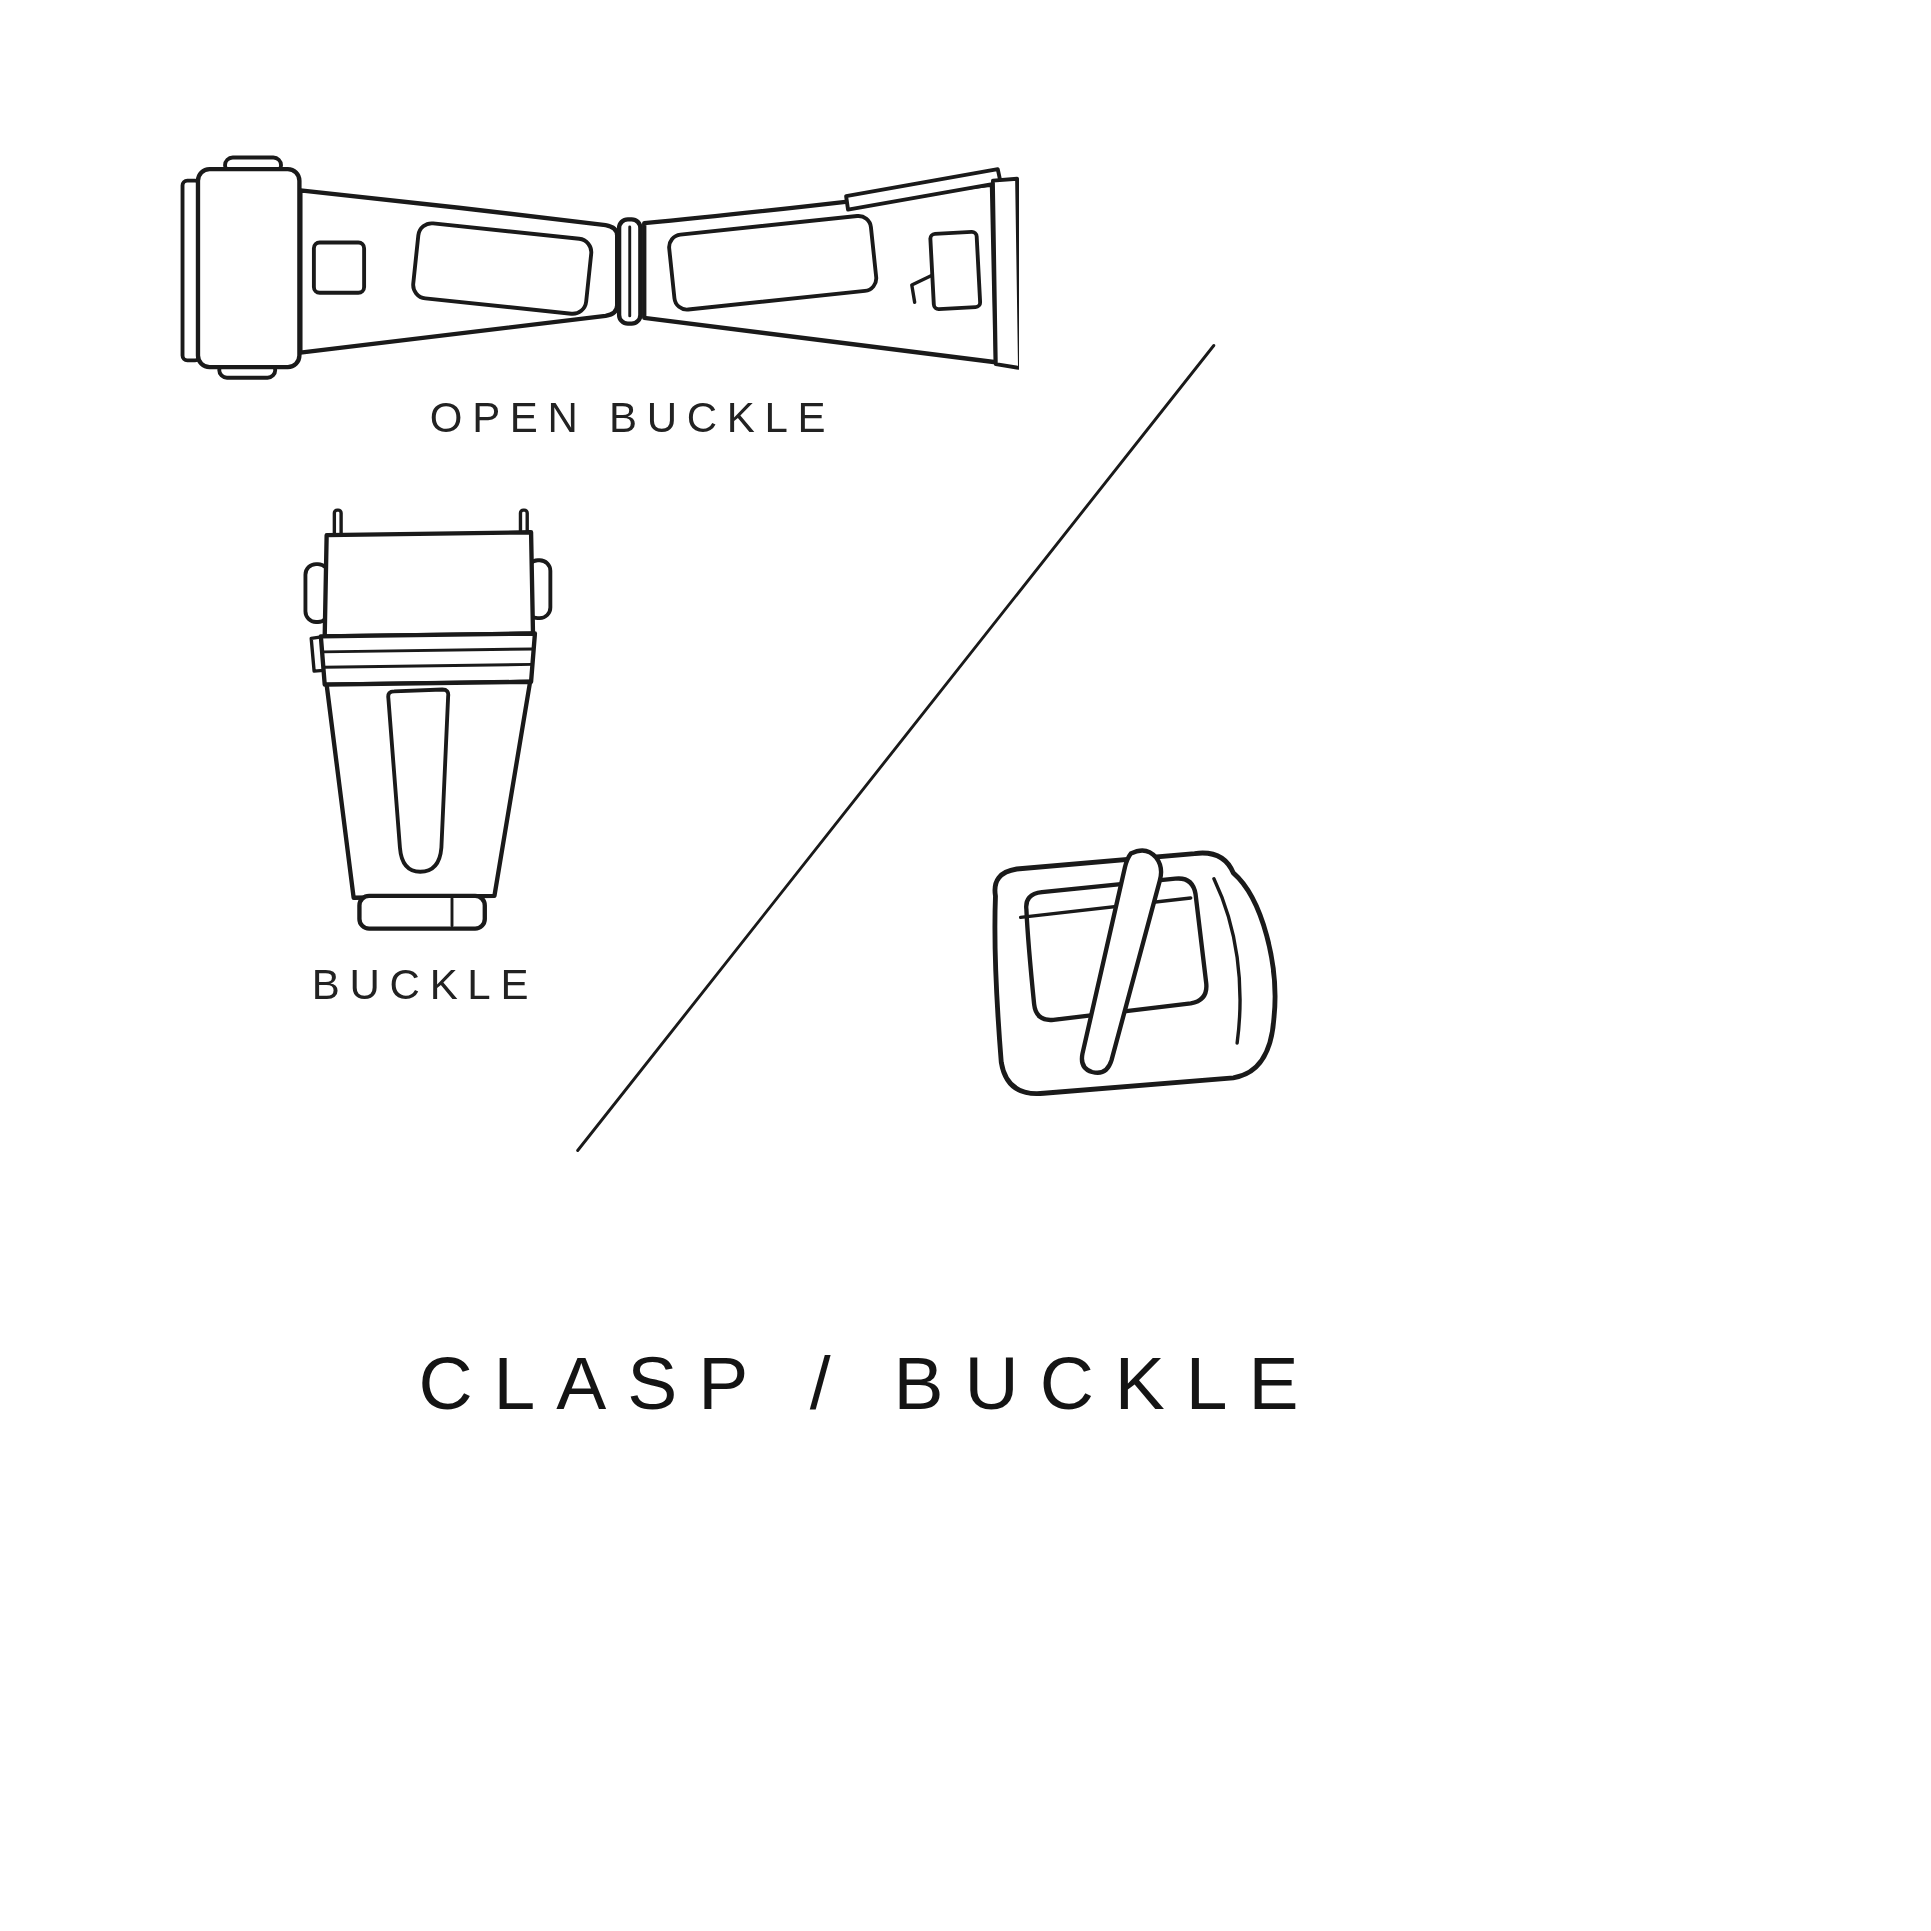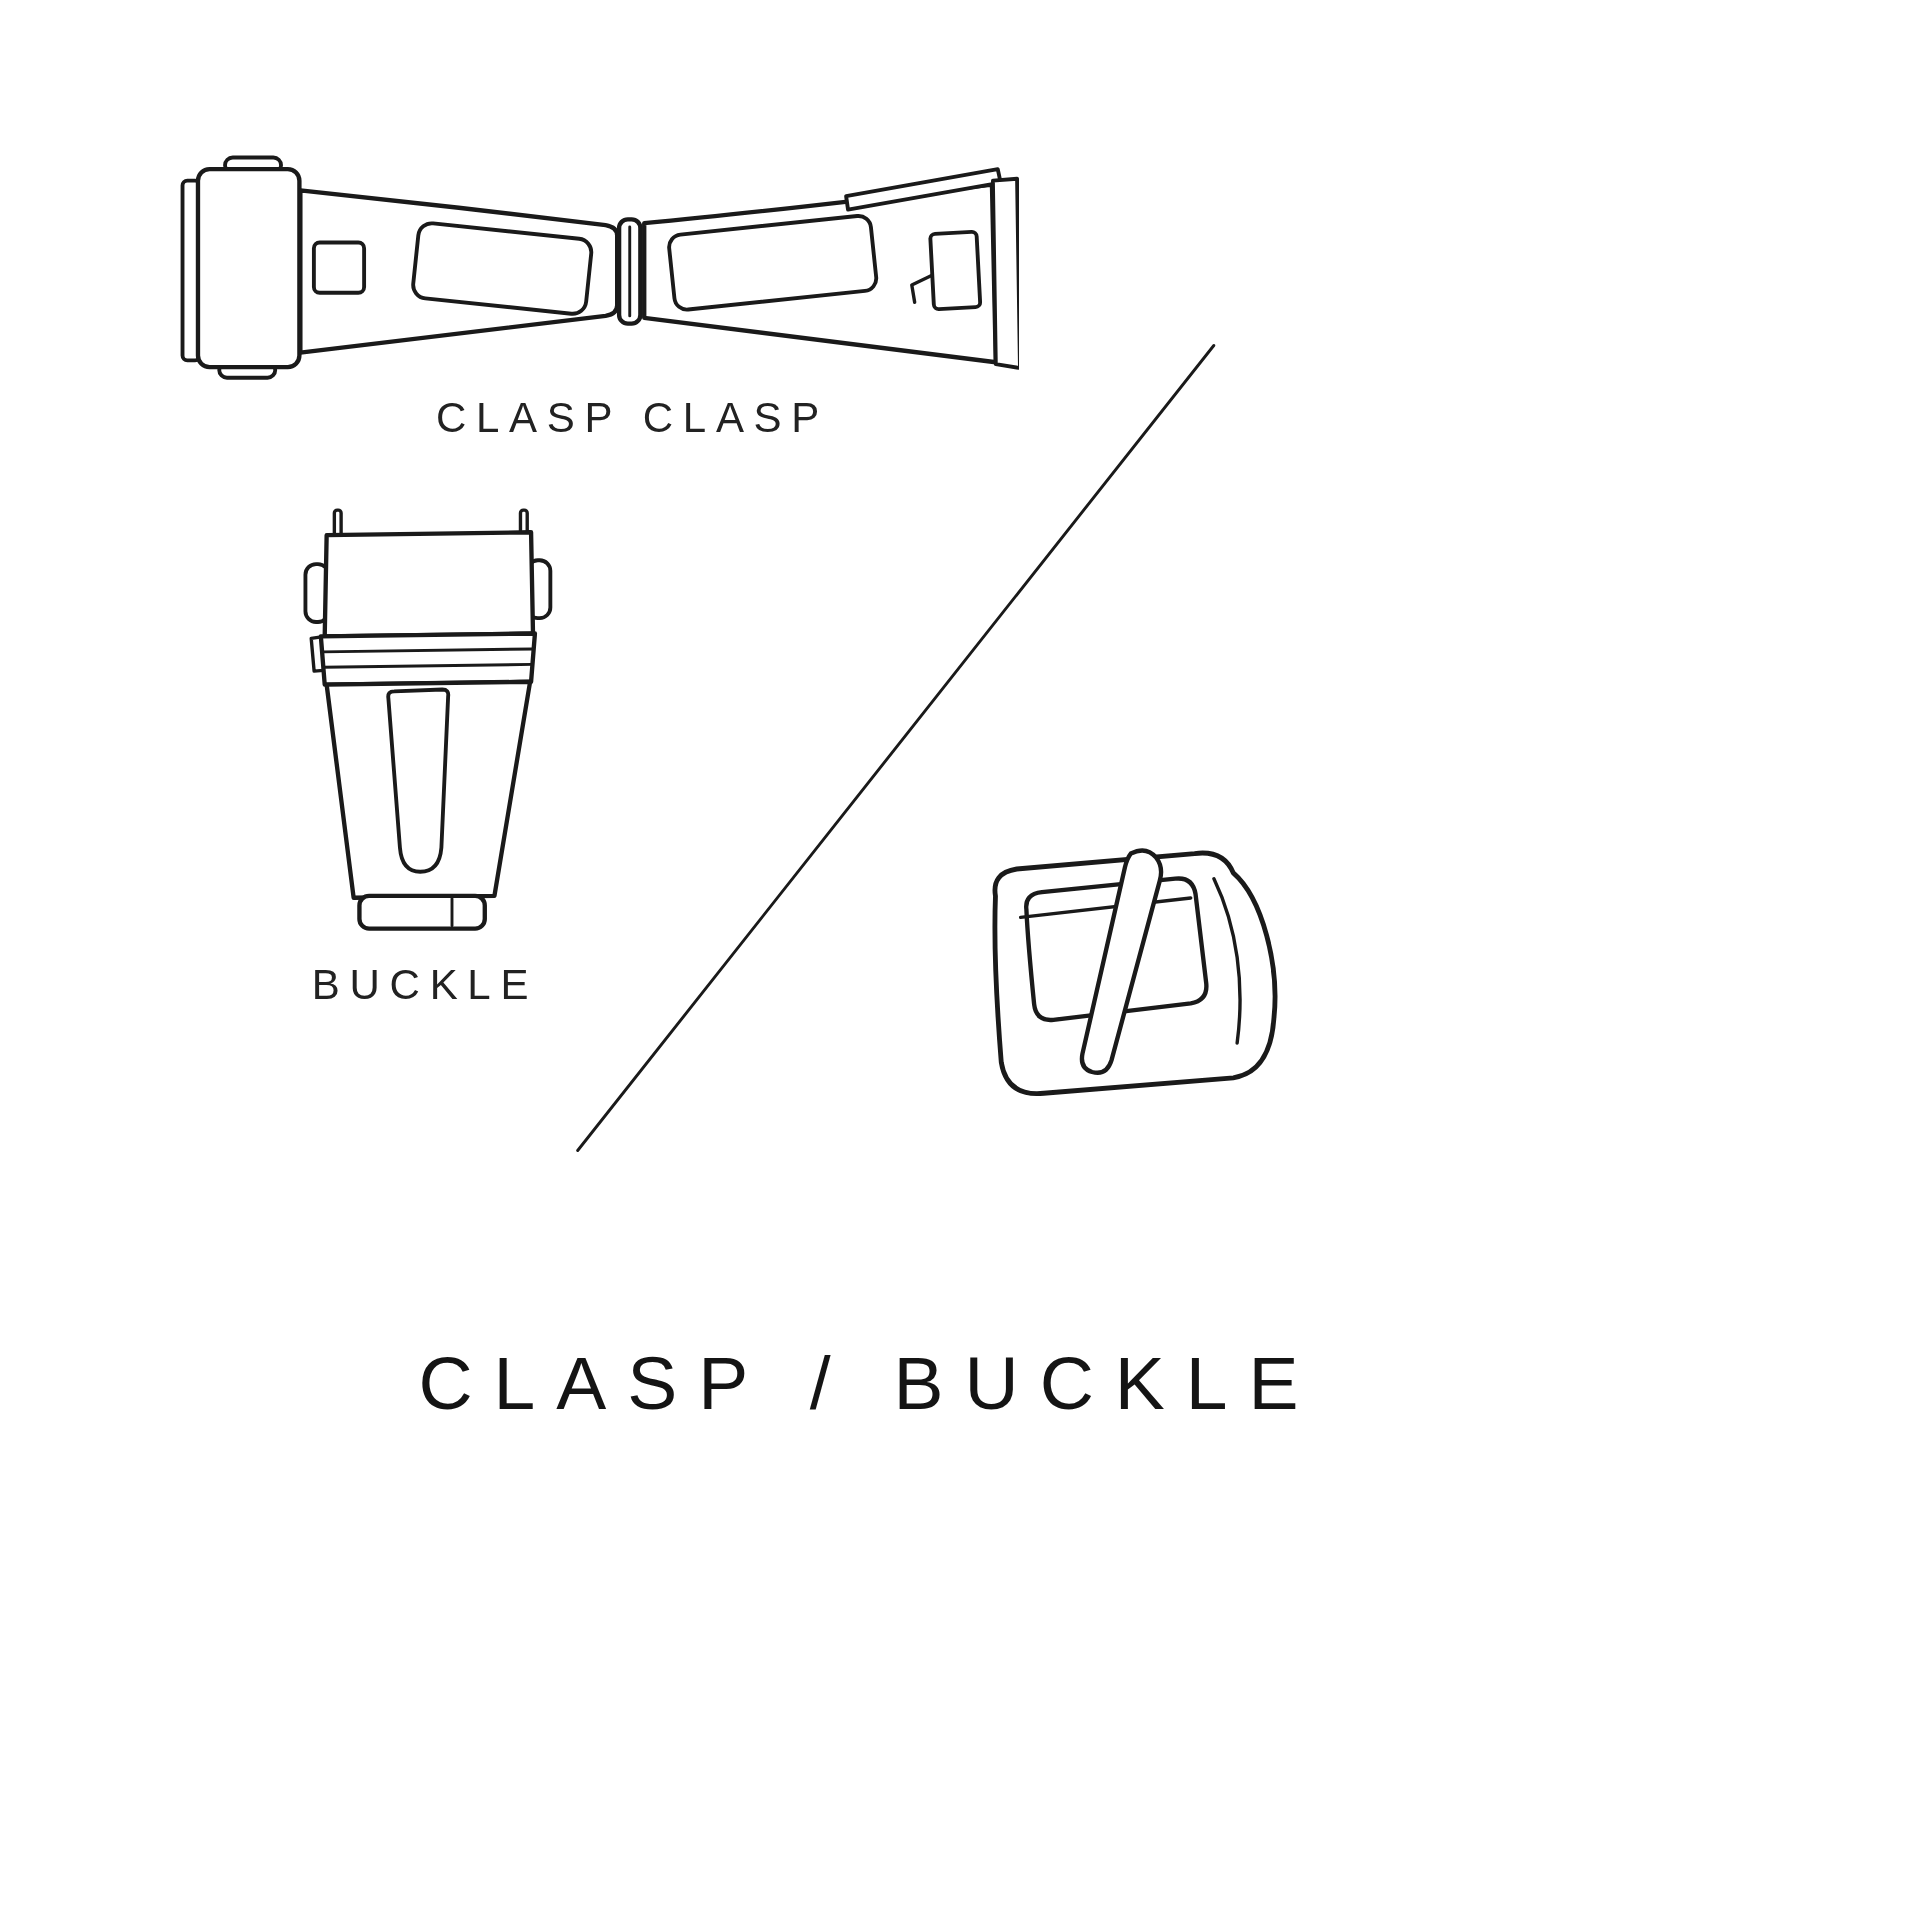--- a/index.html
+++ b/index.html
@@ -75,21 +75,21 @@
 
       <path d="M 853,42 L 878,40 L 881,236 L 856,232 Z" fill="#fff" stroke-width="4"></path>
 
       <rect x="520" y="88" width="210" height="78" rx="13" transform="rotate(-6 625 127)" fill="#fff" stroke-width="4"></rect>
 
       <rect x="790" y="96" width="48" height="78" rx="5" transform="rotate(-3 814 135)" fill="#fff" stroke-width="4"></rect>
       <path d="M 790,140 L 769,150 L 772,168" stroke-width="3.5"></path>
     </svg>
   </div>
 
-  <div class="caption" style="left:198px;top:394px;width:869px;">CLASP CLASP</div>
+  <div class="caption" style="left:198px;top:394px;width:869px;">OPEN BUCKLE</div>
 
   <div class="illu" style="left:290px;top:502px;width:270px;height:454px;">
     <svg viewBox="0 0 280 470" fill="none">
 
       <rect x="46" y="8" width="7" height="32" rx="3" fill="#fff" stroke-width="3.5"></rect>
       <rect x="239" y="8" width="7" height="32" rx="3" fill="#fff" stroke-width="3.5"></rect>
 
       <rect x="16" y="64" width="24" height="60" rx="11" fill="#fff" stroke-width="4"></rect>
       <rect x="246" y="60" width="24" height="60" rx="11" fill="#fff" stroke-width="4"></rect>
 

